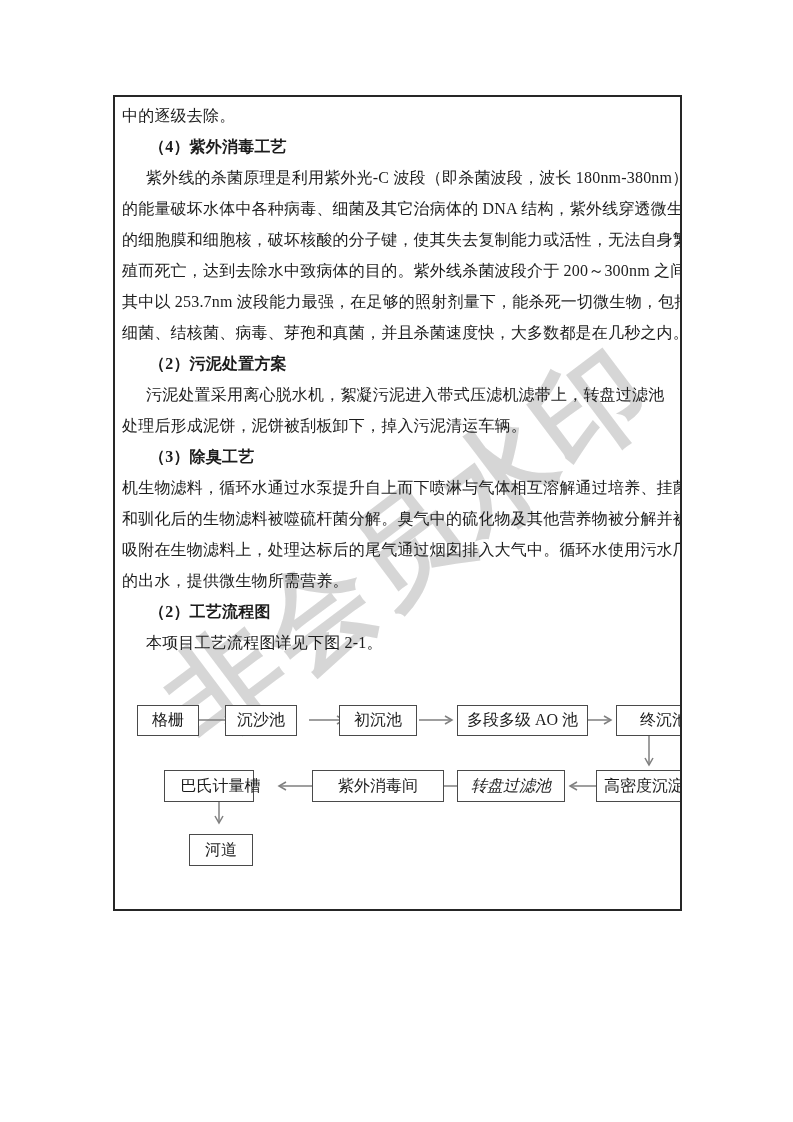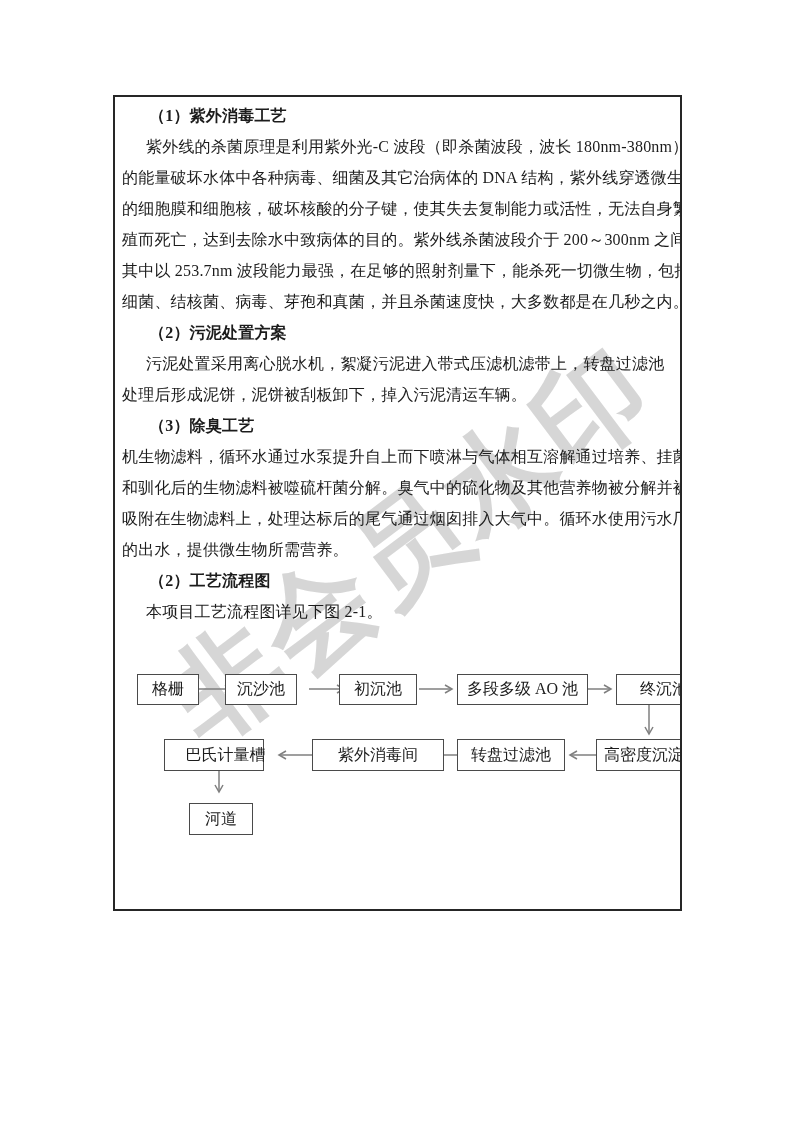--- a/index.html
+++ b/index.html
@@ -54,22 +54,23 @@
 </style>
 </head>
 <body>
 
 <div class="page-table">
   <div class="cell">
 
     <div class="watermark">非会员水印</div>
 
     <div class="doc-text">
+      <div class="doc-line">中的逐级去除。</div>
 
-      <div class="doc-line heading">（1）紫外消毒工艺</div>
+      <div class="doc-line heading">（4）紫外消毒工艺</div>
       <div class="doc-line para-first">紫外线的杀菌原理是利用紫外光-C 波段（即杀菌波段，波长 180nm-380nm）</div>
       <div class="doc-line">的能量破坏水体中各种病毒、细菌及其它治病体的 DNA 结构，紫外线穿透微生物</div>
       <div class="doc-line">的细胞膜和细胞核，破坏核酸的分子键，使其失去复制能力或活性，无法自身繁</div>
       <div class="doc-line">殖而死亡，达到去除水中致病体的目的。紫外线杀菌波段介于 200～300nm 之间，</div>
       <div class="doc-line">其中以 253.7nm 波段能力最强，在足够的照射剂量下，能杀死一切微生物，包括</div>
       <div class="doc-line">细菌、结核菌、病毒、芽孢和真菌，并且杀菌速度快，大多数都是在几秒之内。</div>
 
       <div class="doc-line heading">（2）污泥处置方案</div>
       <div class="doc-line para-first">污泥处置采用离心脱水机，絮凝污泥进入带式压滤机滤带上，转盘过滤池</div>
       <div class="doc-line">处理后形成泥饼，泥饼被刮板卸下，掉入污泥清运车辆。</div>
@@ -104,22 +105,22 @@
         </g>
       </svg>
 
       <div class="fb r1" style="left:22px;width:62px;">格栅</div>
       <div class="fb r1" style="left:110px;width:72px;">沉沙池</div>
       <div class="fb r1" style="left:224px;width:78px;">初沉池</div>
       <div class="fb r1" style="left:342px;width:131px;">多段多级 AO 池</div>
       <div class="fb r1" style="left:501px;width:96px;">终沉池</div>
 
       <div class="fb r2" style="left:481px;width:112px;">高密度沉淀池</div>
-      <div class="fb r2" style="left:342px;width:108px;">转盘过滤池</div>
+      <div class="fb r2" style="left:342px;width:108px;font-style:italic;">转盘过滤池</div>
       <div class="fb r2" style="left:197px;width:132px;">紫外消毒间</div>
-      <div class="fb r2" style="left:49px;width:100px;padding-left:23px;">巴氏计量槽</div>
+      <div class="fb r2" style="left:49px;width:90px;padding-left:23px;">巴氏计量槽</div>
 
       <div class="fb" style="left:74px;top:132px;width:64px;height:32px;">河道</div>
     </div>
 
 
   </div>
 </div>
 
 </body></html>

